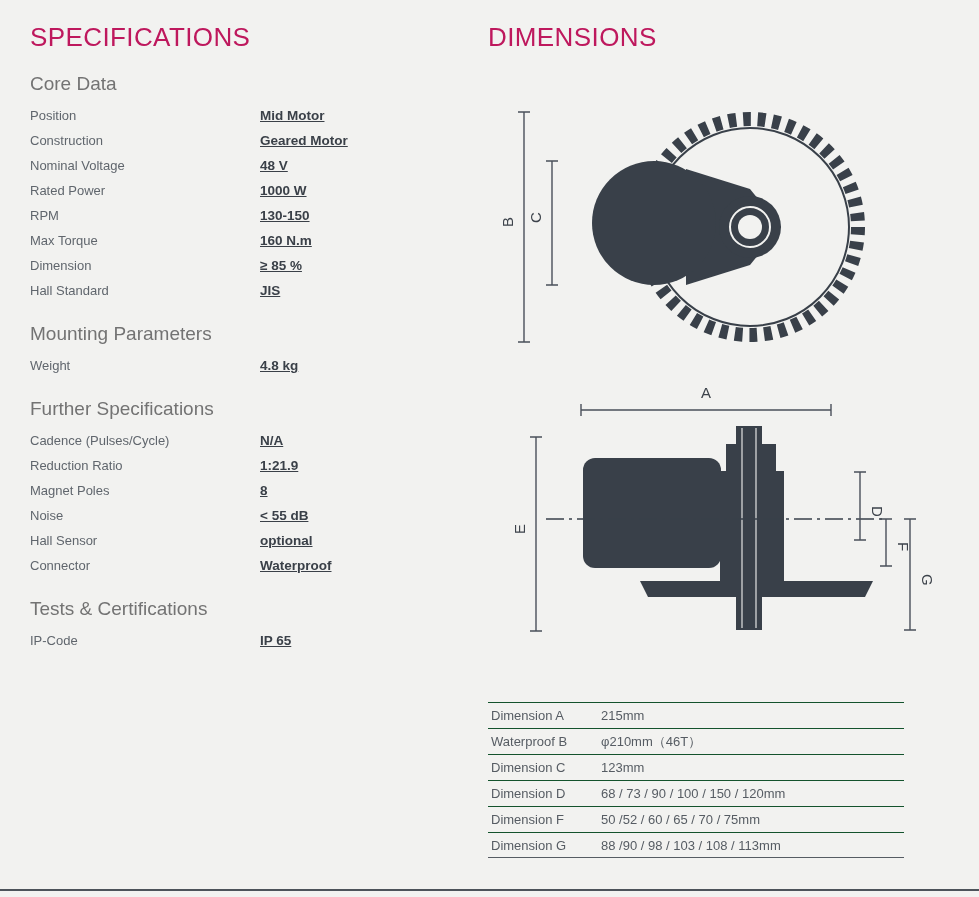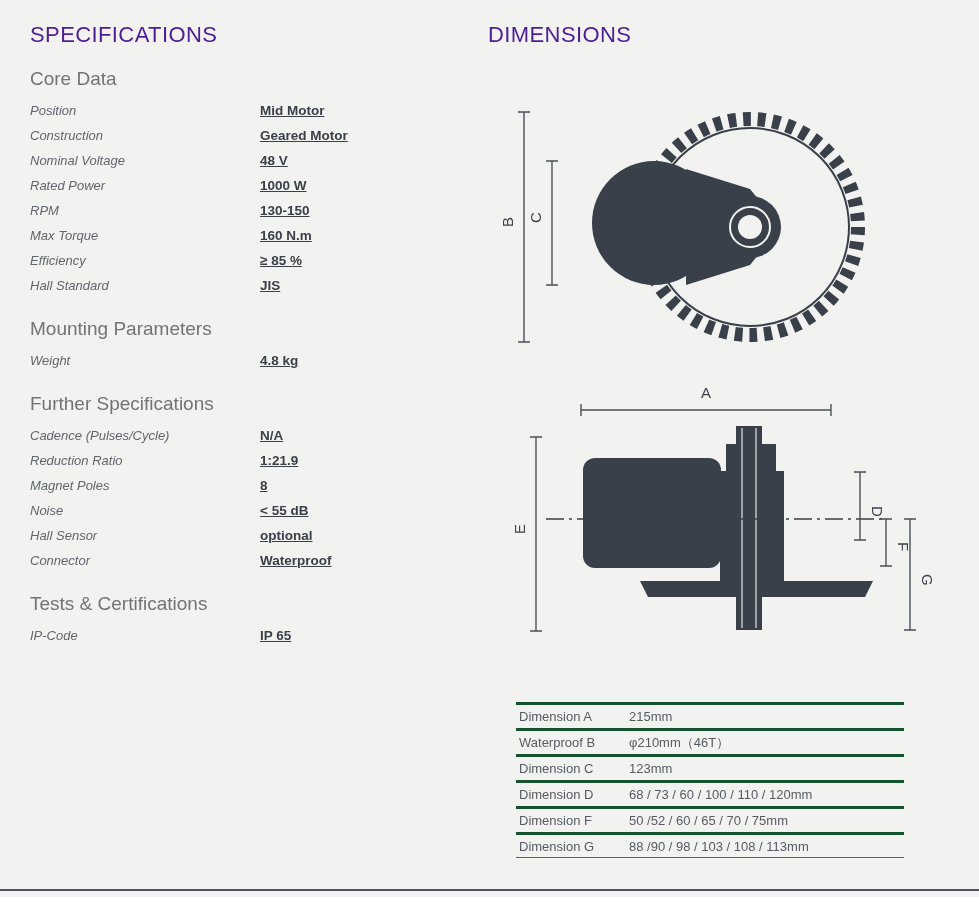--- a/index.html
+++ b/index.html
@@ -7,41 +7,41 @@
   body {
     position:relative;
     background:#f2f2f0;
     font-family:"Liberation Sans", sans-serif;
     color:#3b4047;
     overflow:hidden;
   }
   .col-left { position:absolute; left:30px; top:22px; width:445px; }
   .col-right { position:absolute; left:488px; top:22px; width:470px; height:860px; }
   .page-title {
-    font-size:22px; font-weight:500; letter-spacing:.4px; color:#4c1d95;
+    font-size:26px; font-weight:500; letter-spacing:.4px; color:#be185d;
   }
   .sec-heading {
     font-size:19px; font-weight:400; color:#737373; margin:20px 0 8px 0;
   }
   .spec-row { display:flex; line-height:25px; }
-  .spec-label { width:230px; font-size:13px; color:#60666d;font-style:italic; }
+  .spec-label { width:230px; font-size:13px; color:#60666d; }
   .spec-value { font-size:13.5px; font-weight:700; color:#3a4048;text-decoration:underline; }
 
   .svg-front { position:absolute; left:0; top:44px; }
   .svg-side  { position:absolute; left:0; top:362px; }
 
   .dim-line { stroke:#4a505a; stroke-width:1.4; fill:none; }
   .dim-text { font-size:15px; fill:#3d434b; font-family:"Liberation Sans", sans-serif; }
   .solid { fill:#394049; }
 
   .dim-table { position:absolute; left:0; top:680px; width:416px; }
   .dim-row {
     display:flex; align-items:center; height:26px;
-    border-top:3px solid #14532d;
-    font-size:13px; color:#565c63;margin-left:28px;
+    border-top:1px solid #14532d;
+    font-size:13px; color:#565c63;
   }
   .dim-row:last-child { border-bottom:1px solid #565c63; }
   .dim-lbl { width:113px; padding-left:3px; flex:none; }
   .dim-val { flex:1; }
 
   .page-bottom-rule {
     position:absolute; left:0; top:889px; width:979px; height:2px; background:#4d535a;
   }
 </style>
 </head>
@@ -69,21 +69,21 @@
     </div>
   <div class="spec-row">
       <span class="spec-label">RPM</span>
       <span class="spec-value">130-150</span>
     </div>
   <div class="spec-row">
       <span class="spec-label">Max Torque</span>
       <span class="spec-value">160 N.m</span>
     </div>
   <div class="spec-row">
-      <span class="spec-label">Efficiency</span>
+      <span class="spec-label">Dimension</span>
       <span class="spec-value">≥ 85 %</span>
     </div>
   <div class="spec-row">
       <span class="spec-label">Hall Standard</span>
       <span class="spec-value">JIS</span>
     </div>
 
   <h2 class="sec-heading">Mounting Parameters</h2>
   <div class="spec-row">
       <span class="spec-label">Weight</span>
@@ -176,21 +176,21 @@
     <div class="dim-row">
         <span class="dim-lbl">Waterproof B</span>
         <span class="dim-val">φ210mm（46T）</span>
       </div>
     <div class="dim-row">
         <span class="dim-lbl">Dimension C</span>
         <span class="dim-val">123mm</span>
       </div>
     <div class="dim-row">
         <span class="dim-lbl">Dimension D</span>
-        <span class="dim-val">68 / 73 / 60 / 100 / 110 / 120mm</span>
+        <span class="dim-val">68 / 73 / 90 / 100 / 150 / 120mm</span>
       </div>
     <div class="dim-row">
         <span class="dim-lbl">Dimension F</span>
         <span class="dim-val">50 /52 / 60 / 65 / 70 / 75mm</span>
       </div>
     <div class="dim-row">
         <span class="dim-lbl">Dimension G</span>
         <span class="dim-val">88 /90 / 98 / 103 / 108 / 113mm</span>
       </div>
   </div>

